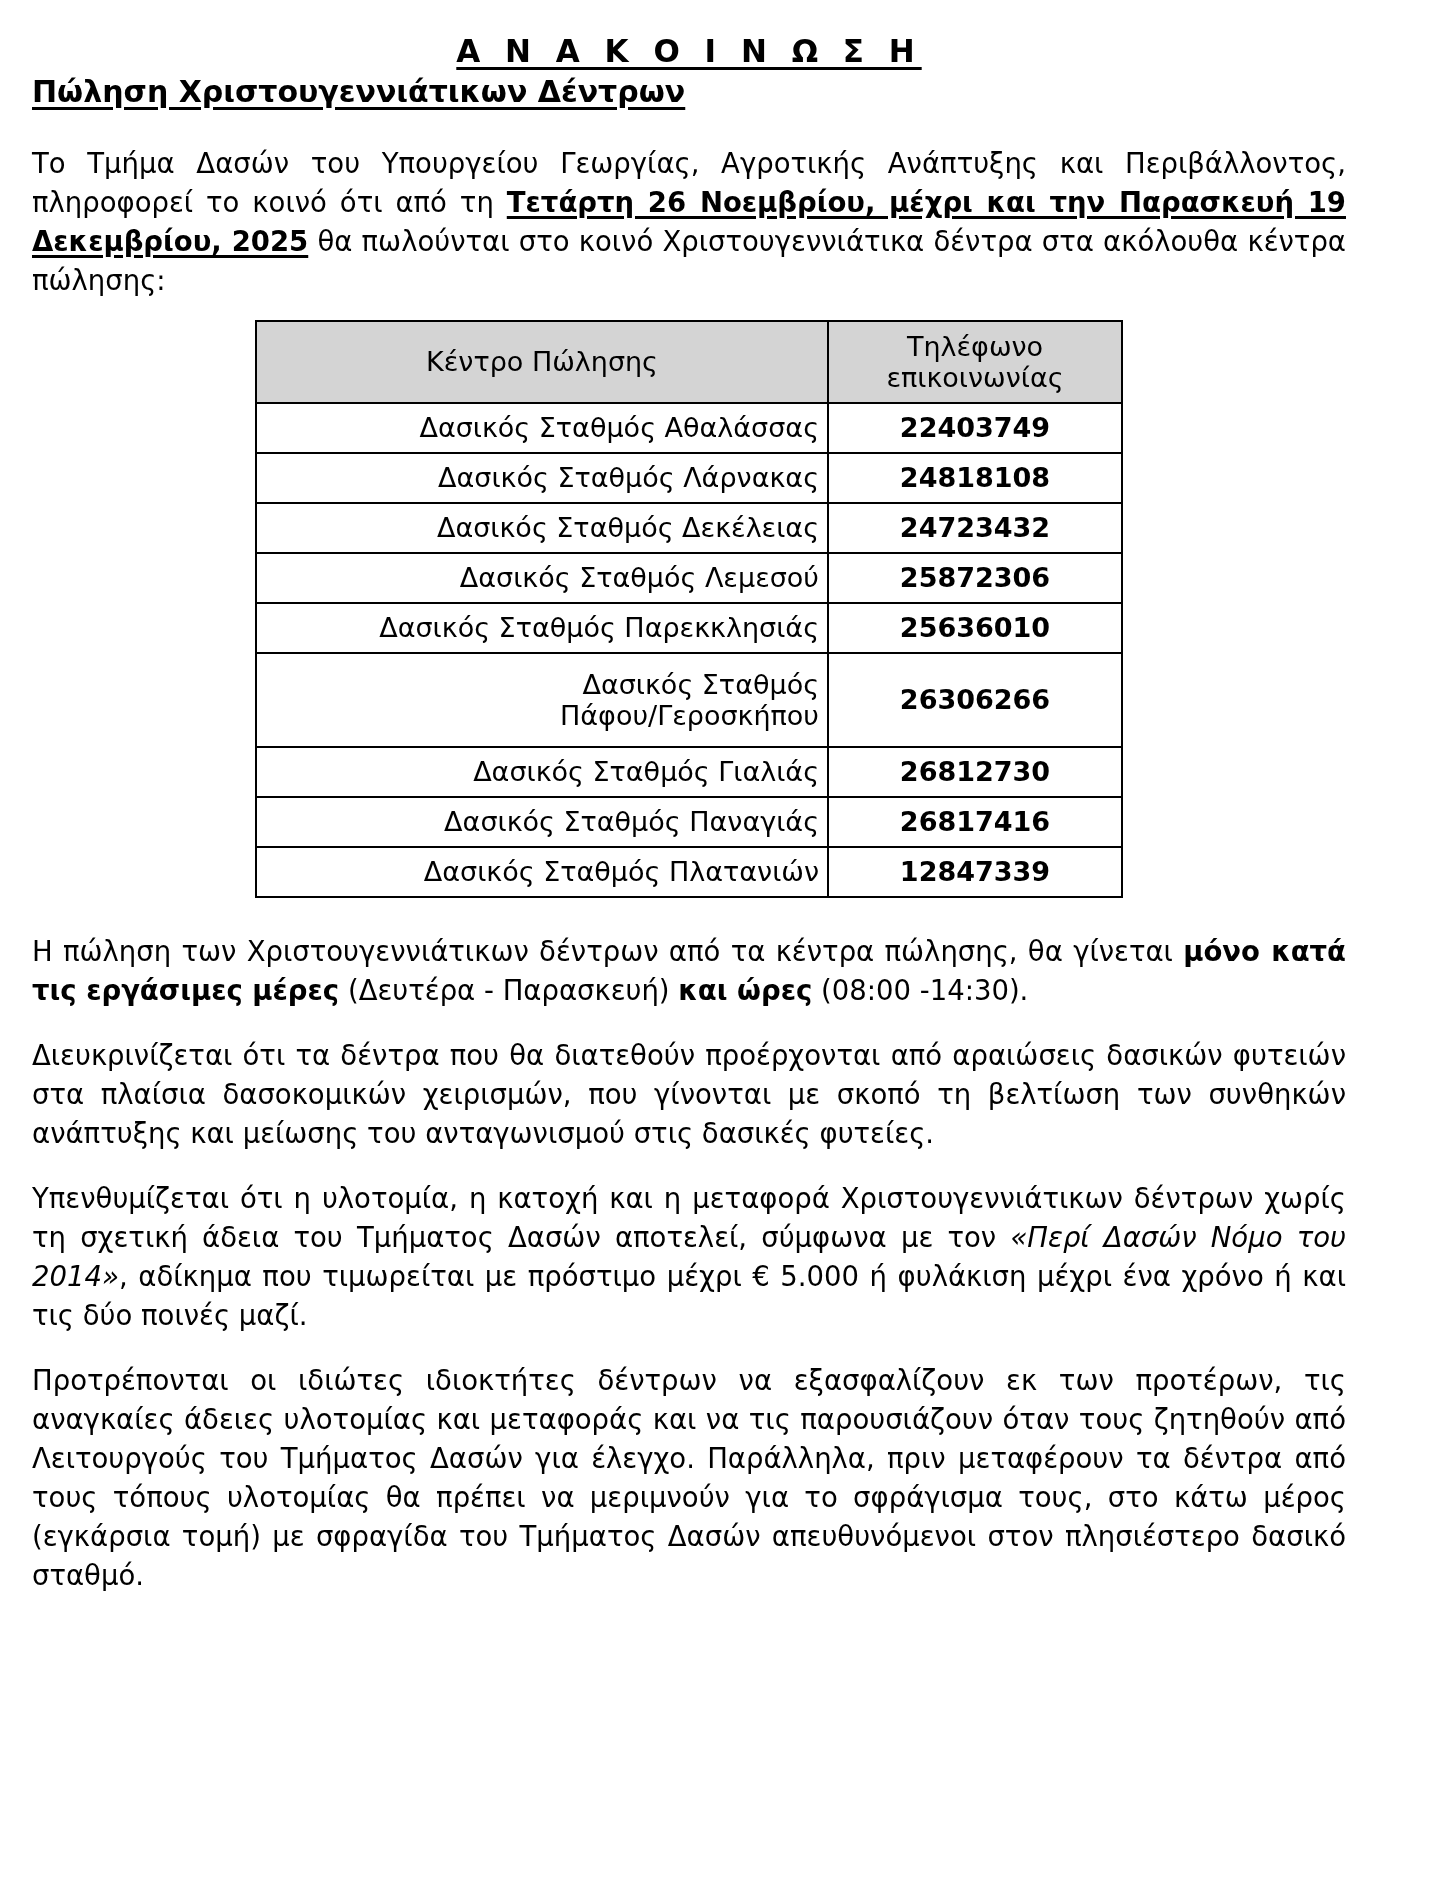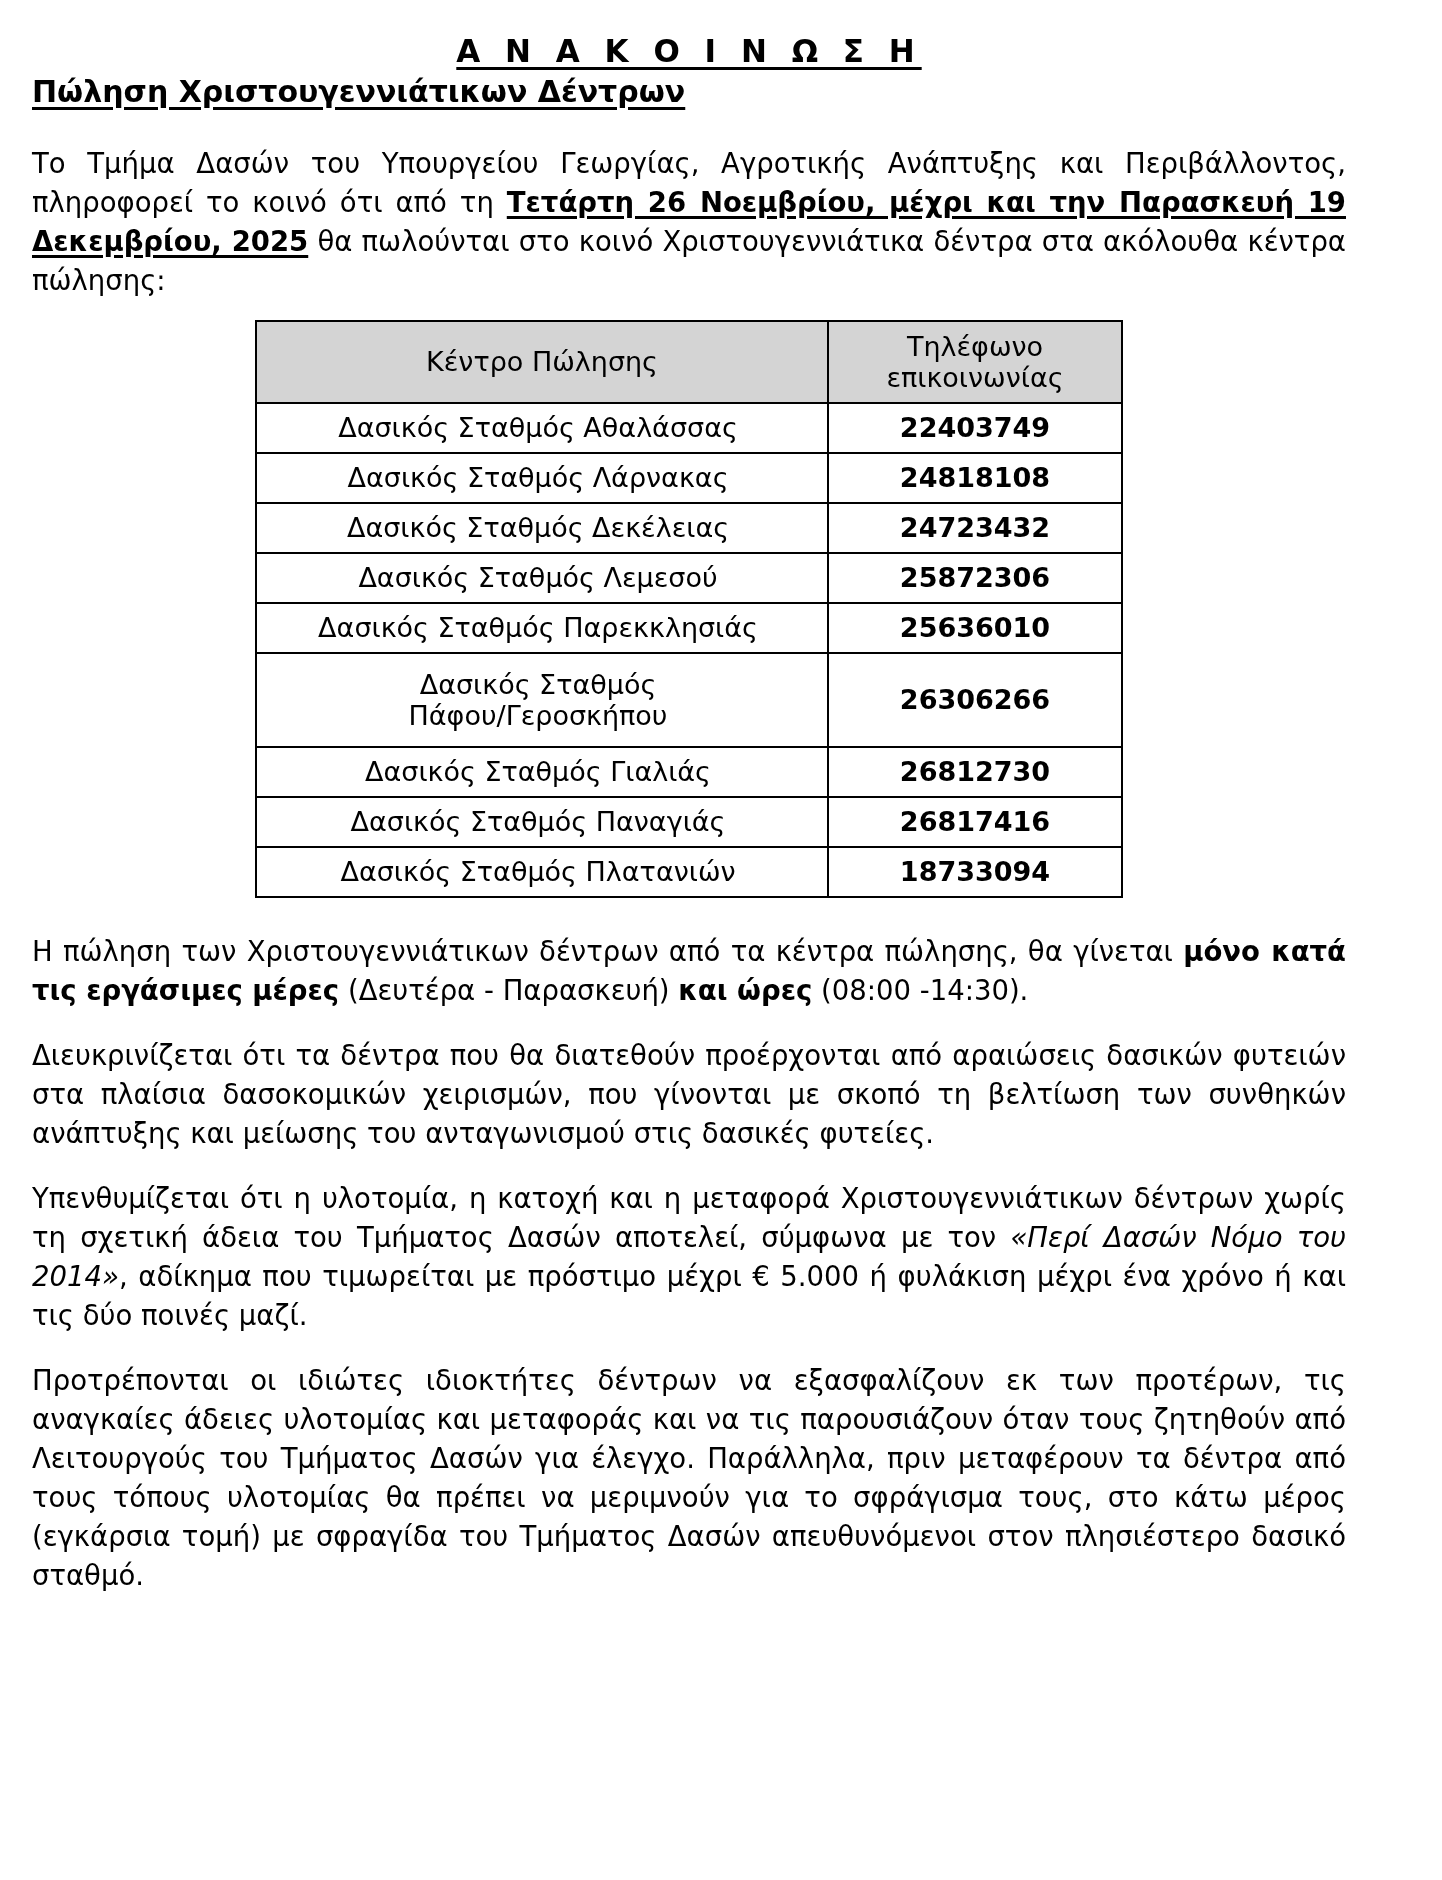--- a/index.html
+++ b/index.html
@@ -98,21 +98,21 @@
   }
   table.centers thead th.col-name { width: 558px; }
   table.centers thead th.col-phone { width: 280px; }
   table.centers tbody td {
     font-size: 27px;
     height: 44px;
     vertical-align: middle;
     padding: 2px 8px;
   }
   table.centers tbody td.name {
-    text-align: center;
+    text-align: right;
     padding-left: 0;
   }
   table.centers tbody td.phone {
     text-align: center;
     font-weight: bold;
   }
   tr.two-line td.name { height: 88px; }
   tr.two-line td.name .l2 { display: block; }
   tr.two-line td.name .l1 { display: block; }
 </style>
@@ -173,21 +173,21 @@
         <tr>
           <td class="name">Δασικός Σταθμός Γιαλιάς</td>
           <td class="phone">26812730</td>
         </tr>
         <tr>
           <td class="name">Δασικός Σταθμός Παναγιάς</td>
           <td class="phone">26817416</td>
         </tr>
         <tr>
           <td class="name">Δασικός Σταθμός Πλατανιών</td>
-          <td class="phone">18733094</td>
+          <td class="phone">12847339</td>
         </tr>
       </tbody>
     </table>
   </div>
 
   <p class="body"><span>Η πώληση των Χριστουγεννιάτικων δέντρων από τα κέντρα πώλησης, θα γίνεται </span><span class="b">μόνο κατά τις εργάσιμες μέρες</span><span> (Δευτέρα - Παρασκευή) </span><span class="b">και ώρες</span><span> (08:00 -14:30).</span></p>
 
   <p class="body">Διευκρινίζεται ότι τα δέντρα που θα διατεθούν προέρχονται από αραιώσεις δασικών φυτειών στα πλαίσια δασοκομικών χειρισμών, που γίνονται με σκοπό τη βελτίωση των  συνθηκών ανάπτυξης και μείωσης  του ανταγωνισμού στις δασικές φυτείες.</p>
 
   <p class="body"><span>Υπενθυμίζεται ότι η υλοτομία, η κατοχή και η μεταφορά Χριστουγεννιάτικων δέντρων χωρίς τη σχετική άδεια του Τμήματος Δασών αποτελεί, σύμφωνα με τον </span><span class="it">«Περί Δασών Νόμο του 2014»</span><span>, αδίκημα που τιμωρείται με πρόστιμο μέχρι € 5.000  ή φυλάκιση μέχρι ένα χρόνο ή και τις δύο ποινές μαζί.</span></p>

